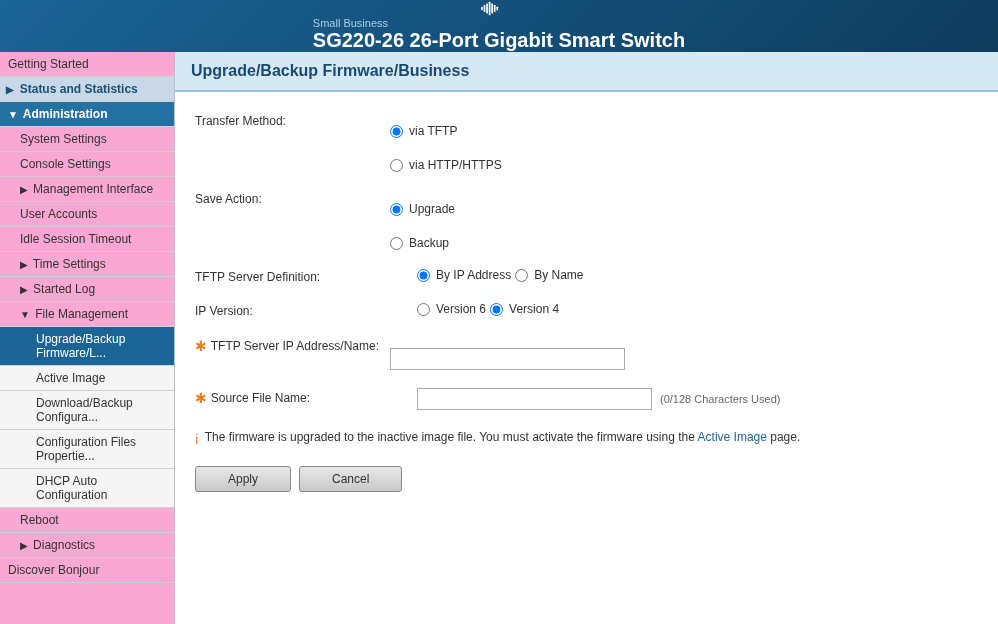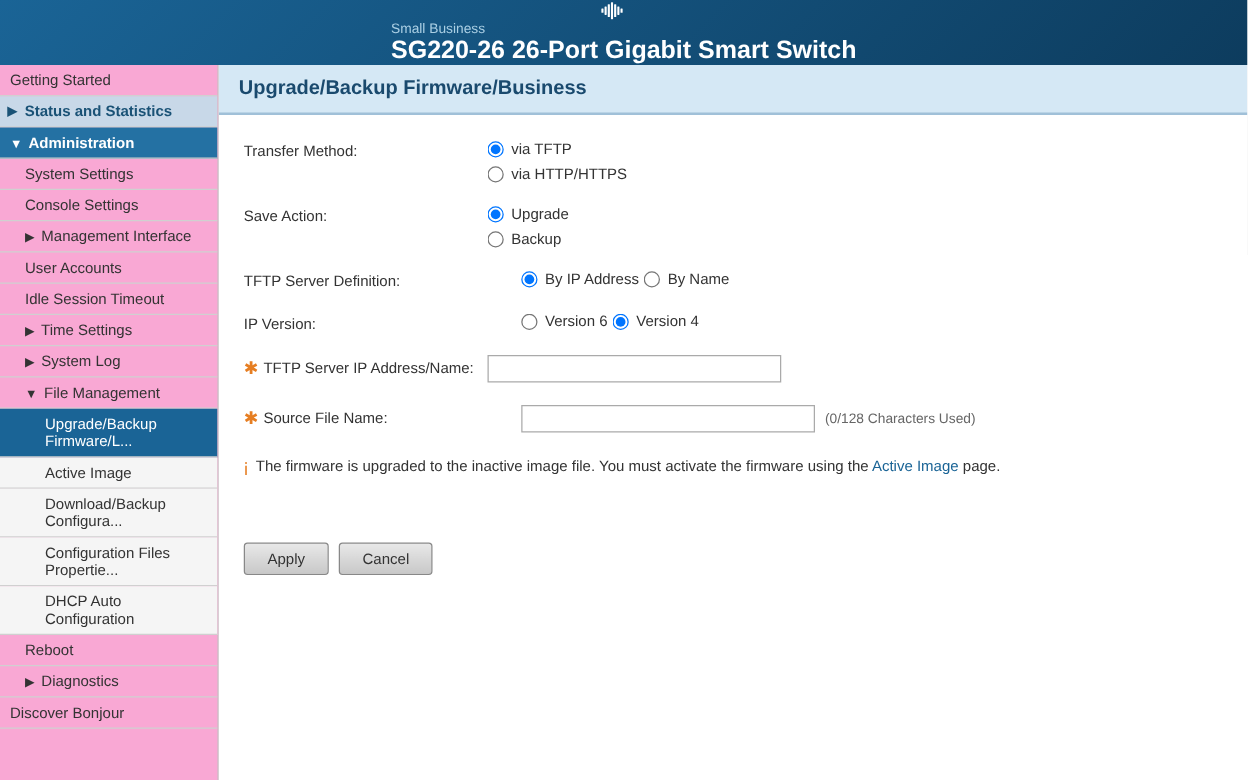--- a/index.html
+++ b/index.html
@@ -104,21 +104,22 @@
       flex-shrink: 0;
       font-weight: normal;
       color: #333;
       padding-top: 2px;
       font-size: 12px;
     }
 
     .form-controls {
       display: flex;
       flex-direction: column;
-      gap: 6px;
+      gap: 20px;
+      margin-top: 12px;
     }
 
     .radio-row {
       display: flex;
       align-items: center;
       gap: 6px;
       font-size: 12px;
       color: #333;
     }
 
@@ -169,26 +170,25 @@
       text-decoration: none;
     }
 
     .button-row {
       display: flex;
       gap: 8px;
       margin-top: 10px;
     }
 
     .btn {
-      padding: 5px 18px;
+      padding: 5px 32px;
       font-size: 12px;
       border: 1px solid #888;
       cursor: pointer;
       border-radius: 3px;
-      margin-top: 32px;
     }
     .btn-apply {
       background: linear-gradient(to bottom, #e8e8e8, #c8c8c8);
       color: #333;
     }
     .btn-cancel {
       background: linear-gradient(to bottom, #e8e8e8, #c8c8c8);
       color: #333;
     }
   </style>
@@ -233,21 +233,21 @@
       <span>Management Interface</span>
     </div>
     <div class="sidebar-item sub">User Accounts</div>
     <div class="sidebar-item sub">Idle Session Timeout</div>
     <div class="sidebar-item sub">
       <span class="arrow">▶</span>
       <span>Time Settings</span>
     </div>
     <div class="sidebar-item sub">
       <span class="arrow">▶</span>
-      <span>System Log</span>
+      <span>Started Log</span>
     </div>
     <div class="sidebar-item sub">
       <span class="arrow">▼</span>
       <span>File Management</span>
     </div>
     <div class="sidebar-item subsub active-item">Upgrade/Backup Firmware/L...</div>
     <div class="sidebar-item subsub">Active Image</div>
     <div class="sidebar-item subsub">Download/Backup Configura...</div>
     <div class="sidebar-item subsub">Configuration Files Propertie...</div>
     <div class="sidebar-item subsub">DHCP Auto Configuration</div>

